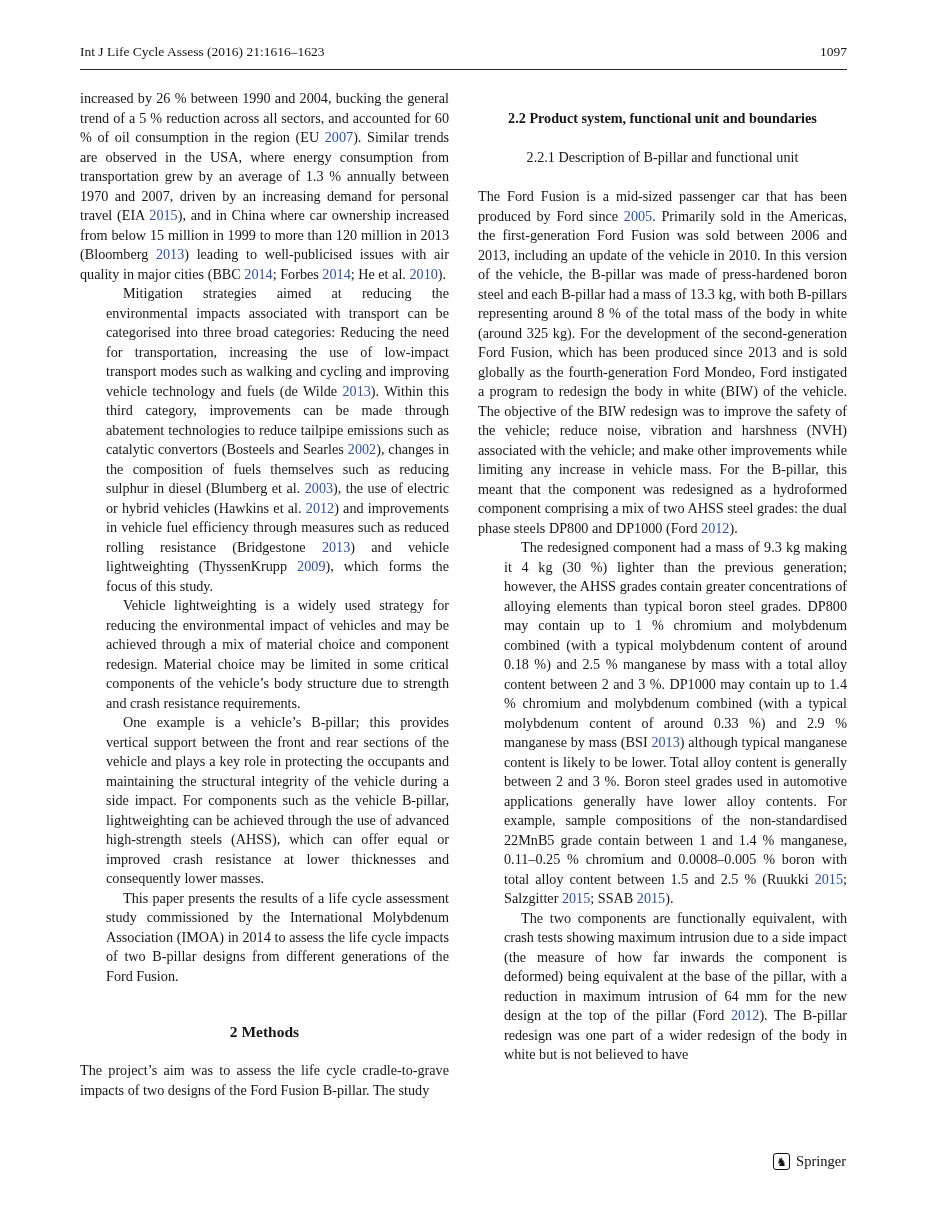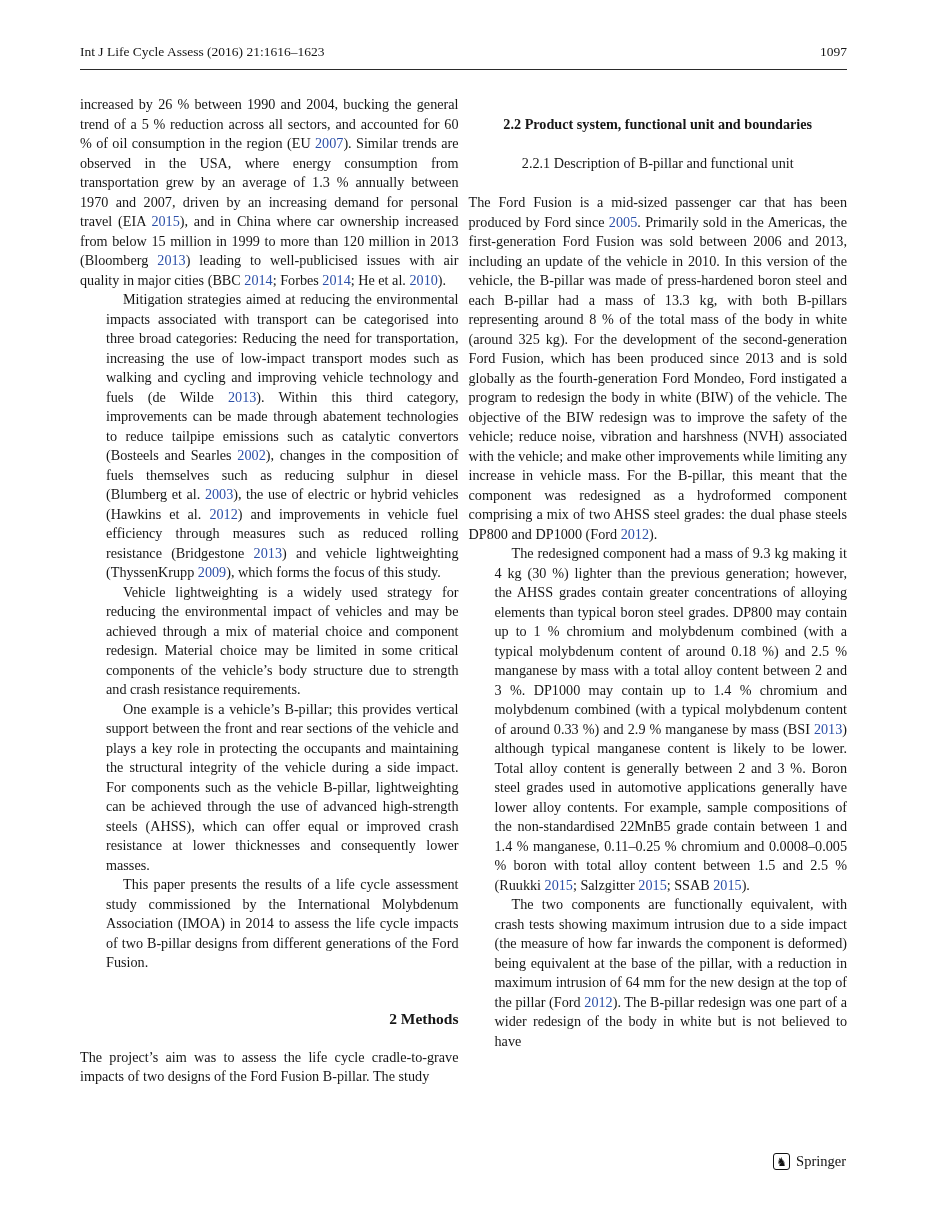--- a/index.html
+++ b/index.html
@@ -14,42 +14,42 @@
     color: #161616;
     overflow: hidden;
   }
   .page-header {
     display: flex;
     justify-content: space-between;
     align-items: baseline;
     font-size: 13.5px;
     padding-bottom: 9px;
     border-bottom: 1.2px solid #2a2a2a;
-    margin-bottom: 25px;
+    margin-bottom: 19px;
   }
   .columns {
     display: flex;
-    gap: 10px;
+    gap: 29px;
   }
   .column {
     flex: 1 1 0;
     min-width: 0;
     font-size: 14.2px;
     line-height: 19.5px;
     text-align: justify;
     hyphens: auto;
   }
   .para { margin: 0; }
   .para.indent { text-indent: 17px; margin-left: 26px; }
   .cite { color: var(--link-color, #2b4fa8); text-decoration: none; }
   .sec-h1 {
     font-size: 15.5px;
     font-weight: bold;
     margin: 36px 0 20px;
-    text-align: right;
+    text-align: center;
     line-height: 19px;
   }
   .sec-h2 {
     font-size: 14.2px;
     font-weight: bold;
     margin: 20px 0 20px;
     text-align: center;
     line-height: 19px;
   }
   .sec-h3 {

